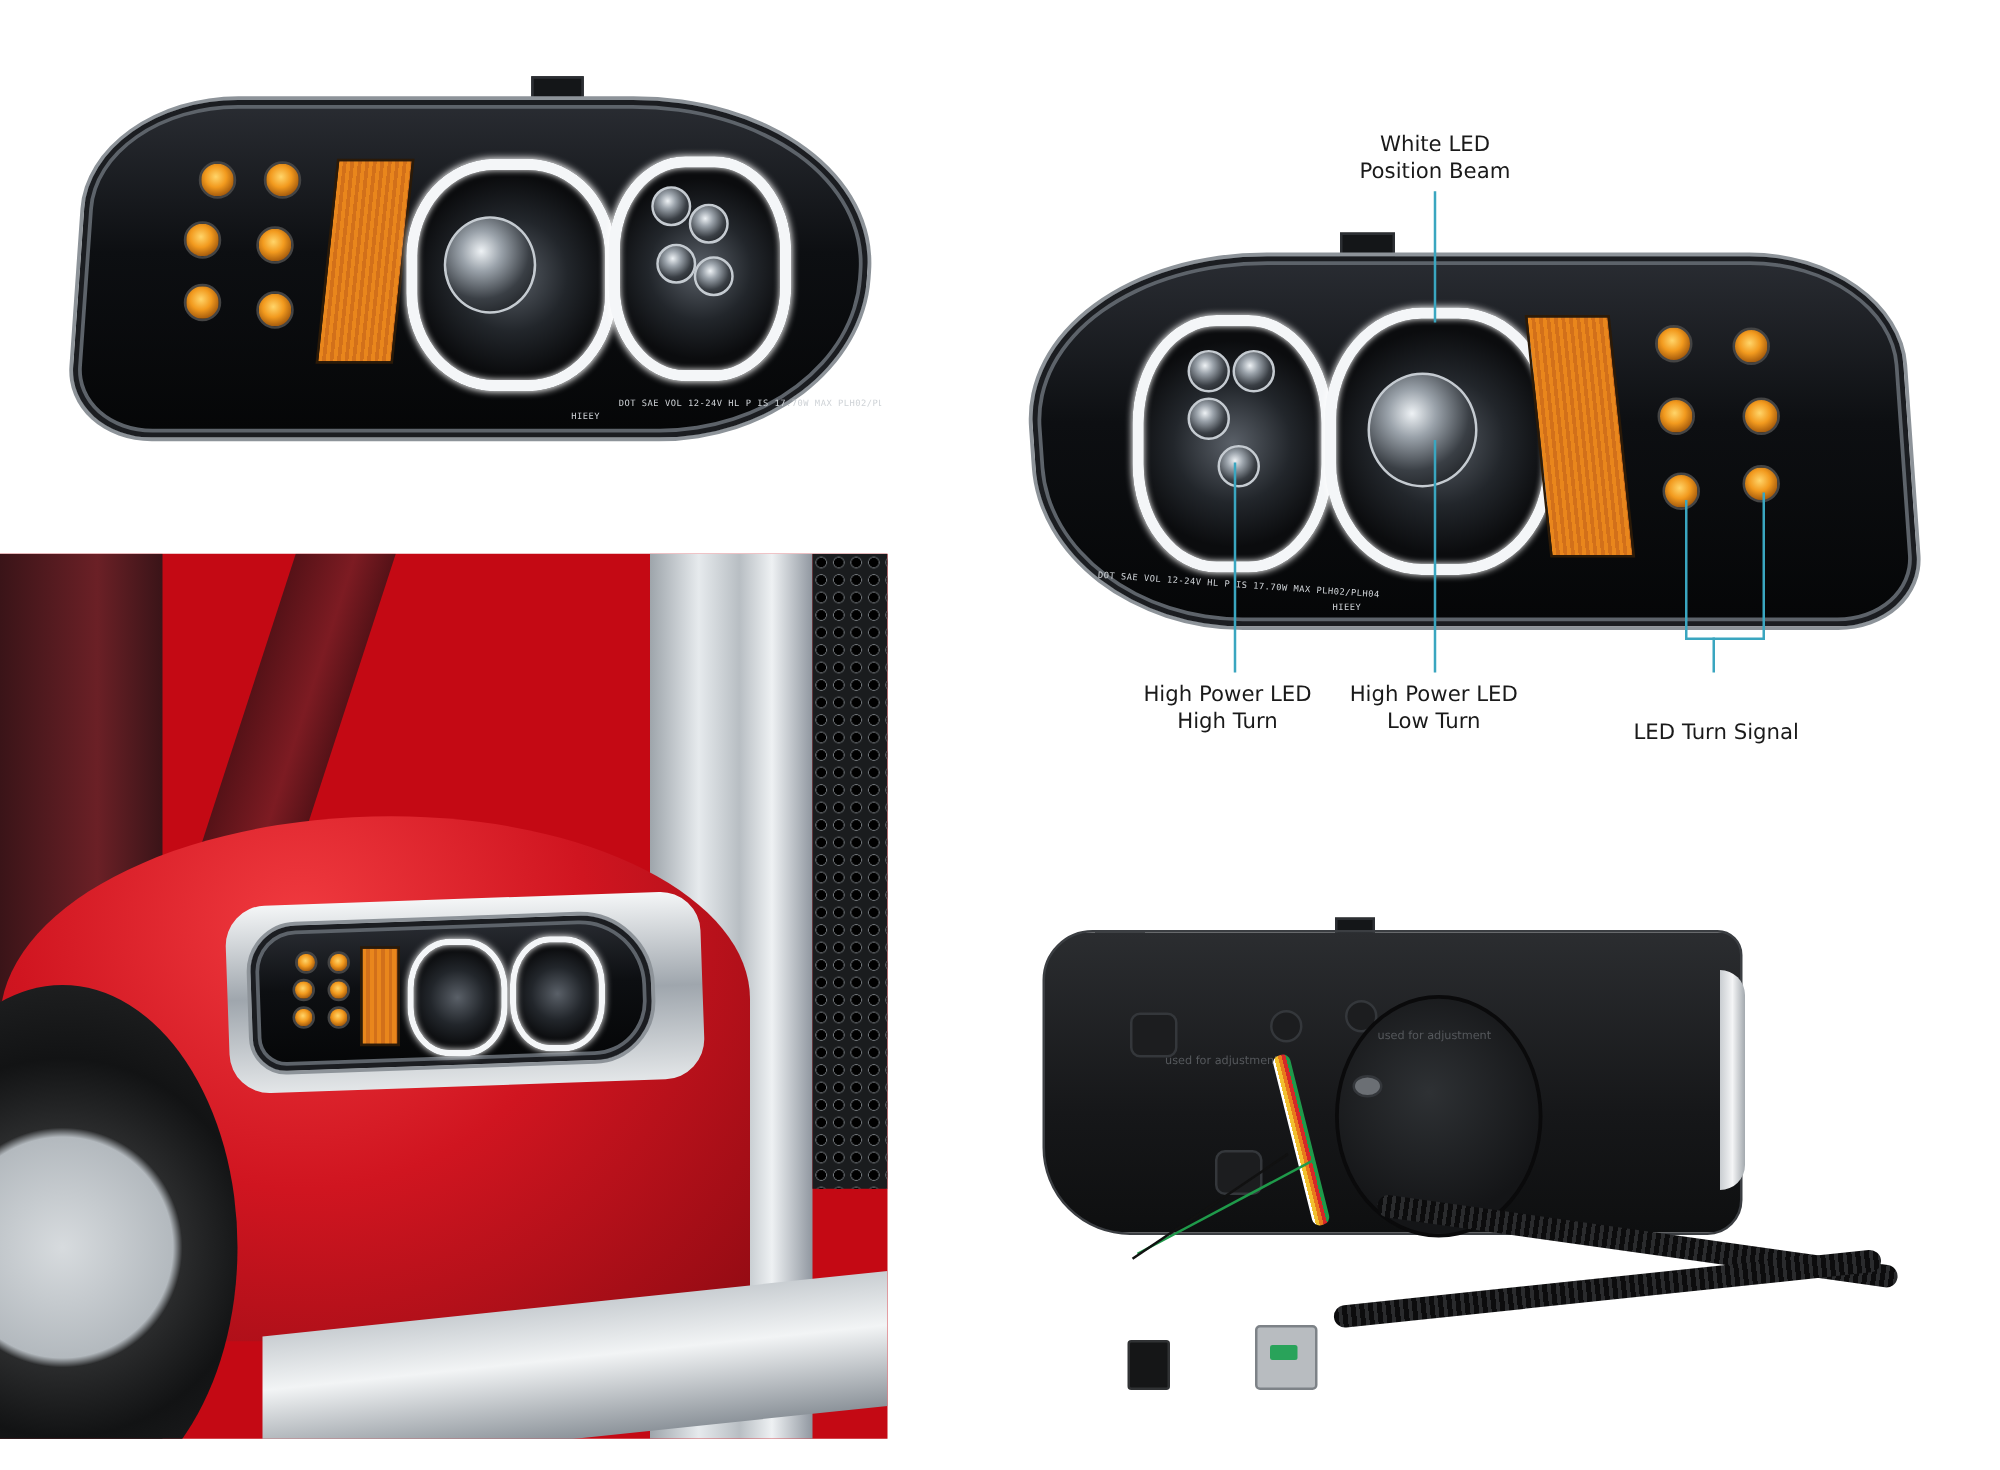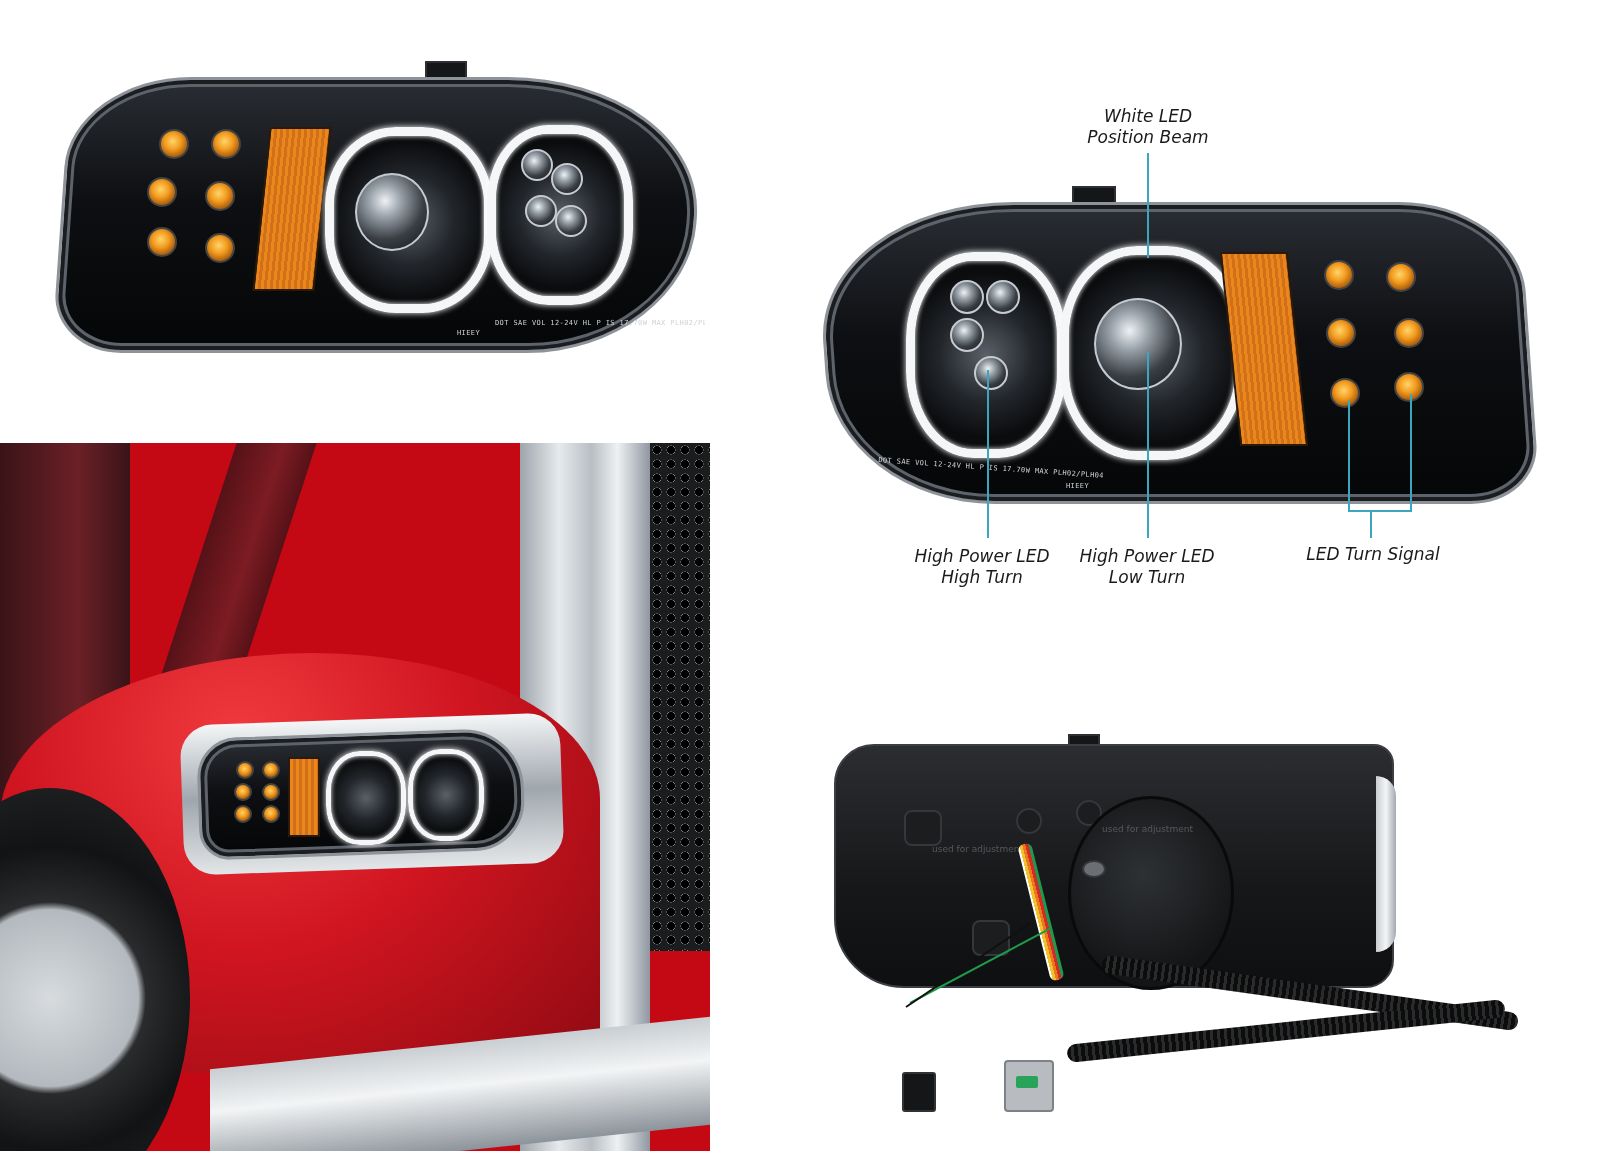--- a/index.html
+++ b/index.html
@@ -1,19 +1,19 @@
 <!DOCTYPE html>
 <html><head>
   <meta charset="utf-8">
   <style>
     html, body { margin: 0; padding: 0; background: #ffffff; }
     body { width: 1600px; height: 1176px; position: relative; overflow: hidden; font-family: "DejaVu Sans", sans-serif; }
 
     .panel { position: absolute; overflow: hidden; }
-    .label { position: absolute; text-align: center; color: #1a1a1a; font-size: 17px; line-height: 21px; white-space: nowrap; font-style: italic; }
+    .label { position: absolute; text-align: center; color: #1a1a1a; font-size: 17px; line-height: 21px; white-space: nowrap; }
     .callout { position: absolute; background: #3aa6c0; }
 
     
     .hl-housing { position: absolute; background: linear-gradient(180deg,#2a2d33 0%,#0d0f12 45%,#050607 100%); border: 3px solid #8d9399; box-shadow: inset 0 0 0 4px #1b1d21, inset 0 0 0 7px #5d636a; }
     .halo { position: absolute; border: 9px solid #f4f6f8; border-radius: 42%; box-shadow: 0 0 6px #ffffff, inset 0 0 5px #ffffff; background: radial-gradient(circle at 50% 50%, #5a6068 0%, #22262b 40%, #0b0c0e 70%); }
     .lens { position: absolute; border-radius: 50%; background: radial-gradient(circle at 40% 35%, #eef2f5 0%, #9aa2aa 25%, #3a3f45 60%, #111316 100%); border: 2px solid #c5cbd1; }
     .amber-block { position: absolute; background: repeating-linear-gradient(90deg,#e9861c 0 3px,#d2701a 3px 6px); border: 2px solid #2b1a08; }
     .amber-led { position: absolute; width: 26px; height: 26px; border-radius: 50%; background: radial-gradient(circle at 45% 40%, #ffd56a 0%, #f29a1e 40%, #a45a0c 75%, #2a1606 100%); border: 2px solid #444; }
     .tiny-text { position: absolute; color: #cfd3d7; font-size: 7px; letter-spacing: 0.4px; white-space: nowrap; font-family: "DejaVu Sans Mono", monospace; }
     .tab { position: absolute; background: #141618; border: 2px solid #2c2f33; }
@@ -101,21 +101,21 @@
   <div>Position Beam</div>
 </div>
 <div class="label" style="left:898px; top:546px; width:168px;">
   <div>High Power LED</div>
   <div>High Turn</div>
 </div>
 <div class="label" style="left:1063px; top:546px; width:168px;">
   <div>High Power LED</div>
   <div>Low Turn</div>
 </div>
-<div class="label" style="left:1290px; top:544px; width:166px;text-align:center;">
+<div class="label" style="left:1290px; top:576px; width:166px;text-align:center;">
   <div>LED Turn Signal</div>
 </div>
 
 <div class="panel truck-scene">
   <div class="scene-darkpost" style="left:0; top:0; width:130px; height:708px;"></div>
   <div class="scene-darkpost" style="left:196px; top:0; width:80px; height:250px; transform:skewX(-18deg); opacity:0.8;"></div>
   <div class="scene-steel" style="left:520px; top:0; width:130px; height:708px;"></div>
   <div class="scene-grille" style="left:650px; top:0; width:60px; height:508px;"></div>
   <div class="scene-fender" style="left:0; top:210px; width:600px; height:420px;"></div>
   <div class="scene-tire" style="left:-90px; top:345px; width:280px; height:420px;"></div>

